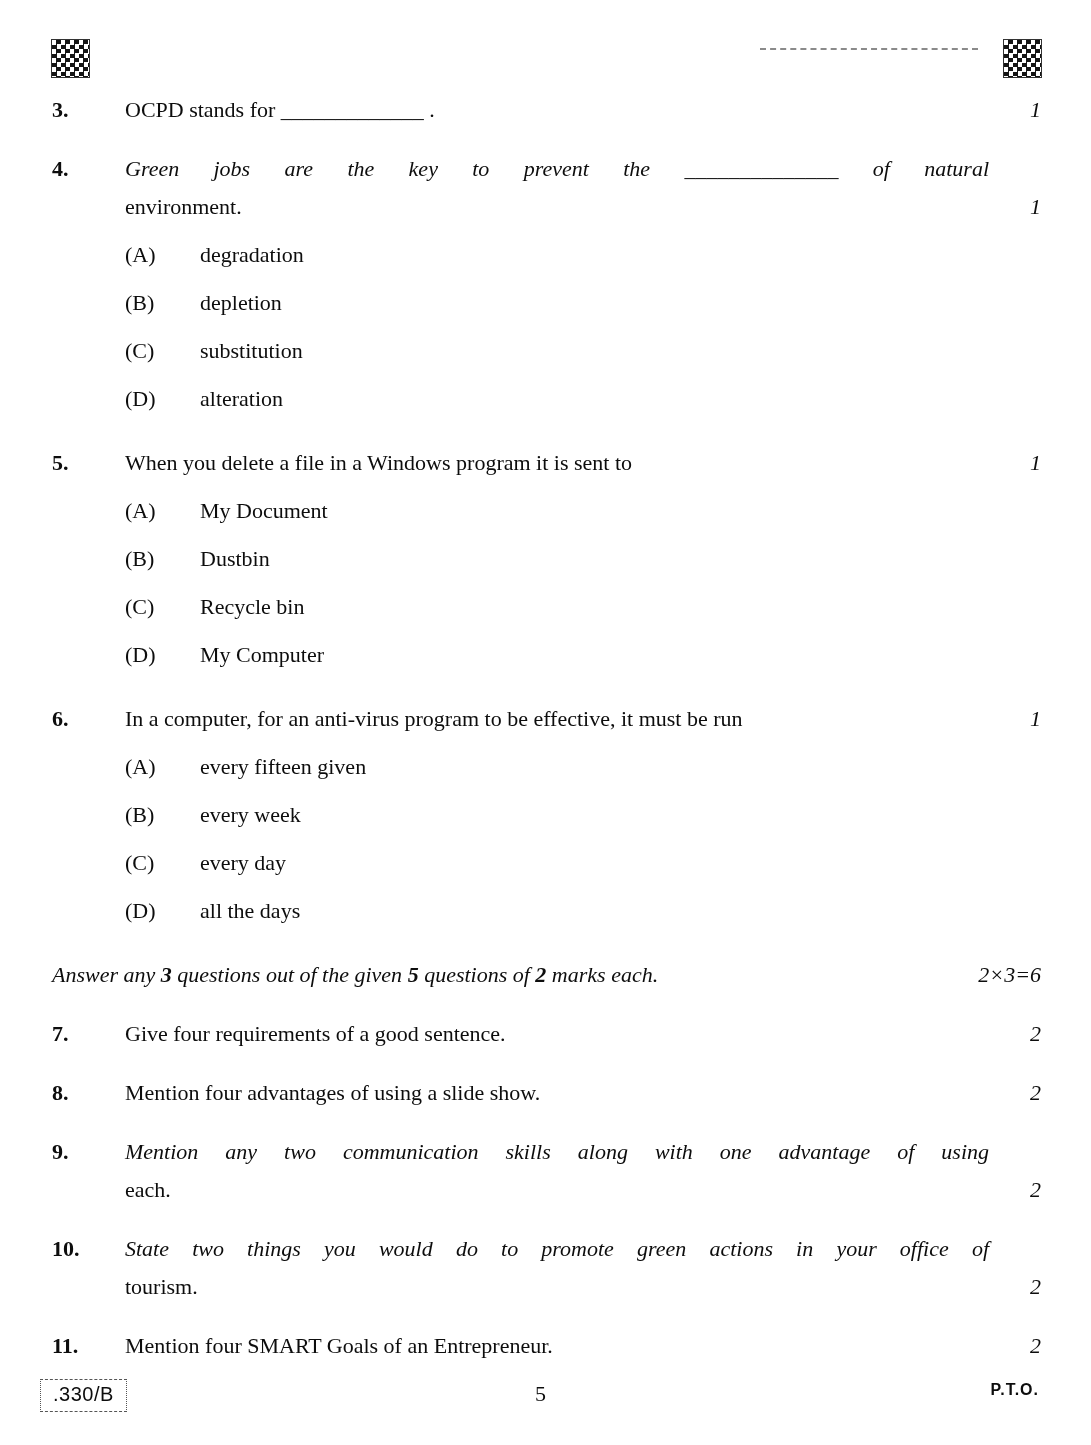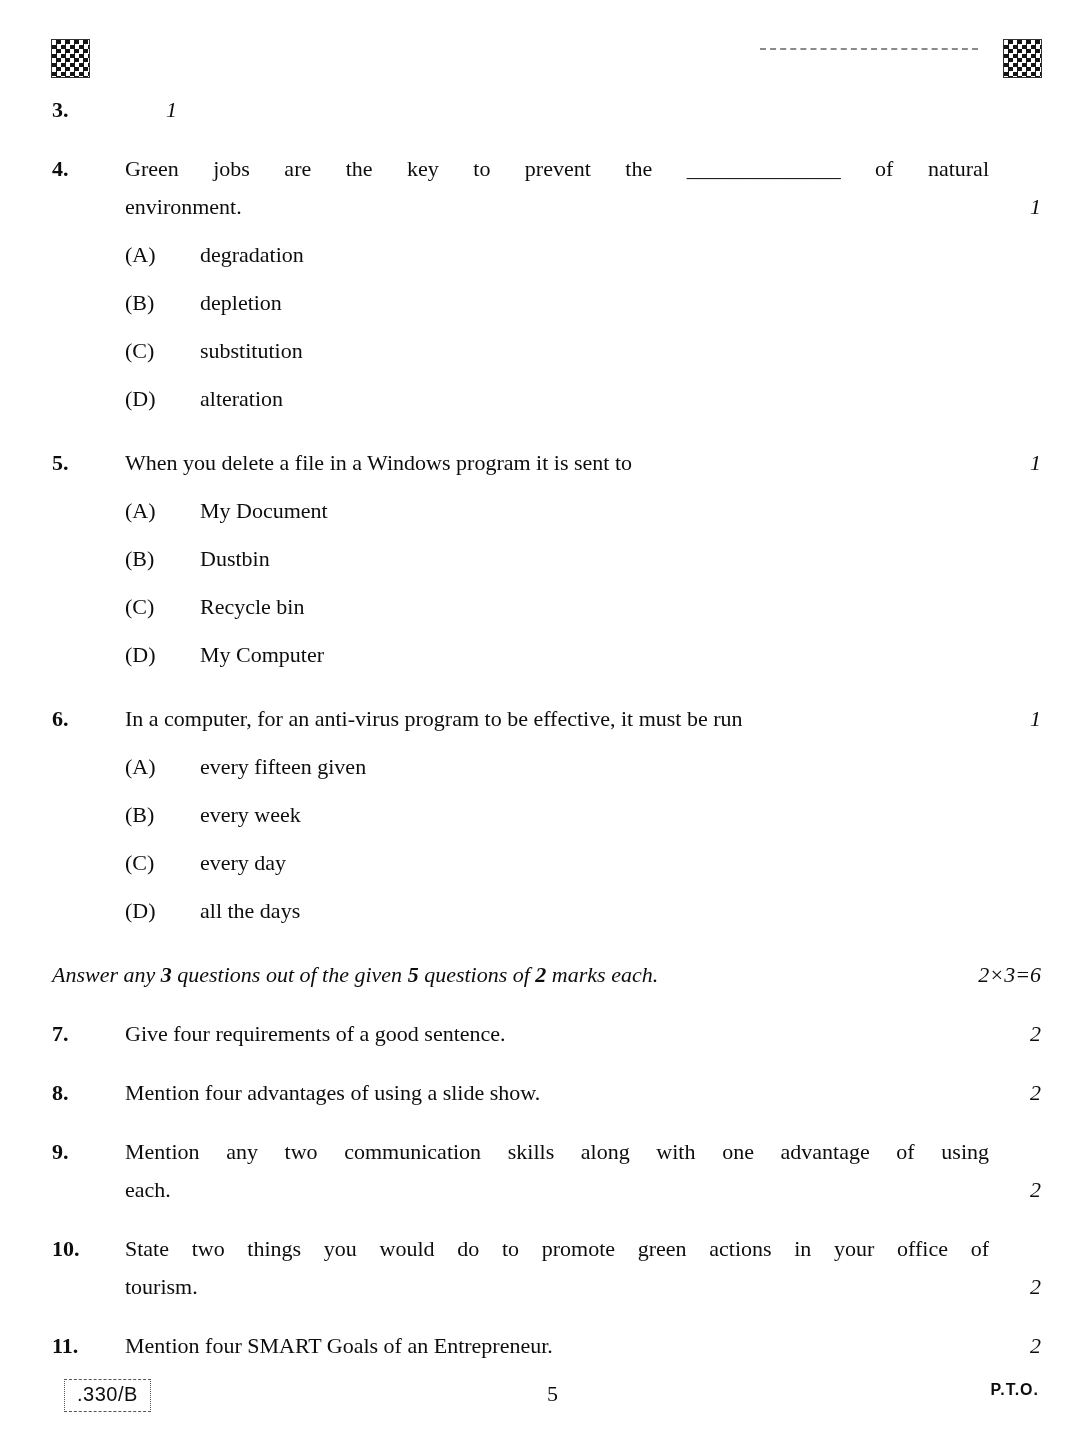--- a/index.html
+++ b/index.html
@@ -22,35 +22,35 @@
   }
   .header-spacer { flex: 1; }
   .tear { width: 218px; border-top: 2px dashed #8a8a8a; margin: 8px 26px 0 0; }
 
   .content { margin-top: 14px; }
 
   .q { margin-top: 21px; }
   .q-head { display: flex; }
   .q-num { flex: 0 0 73px; font-weight: bold; line-height: 38px; }
   .q-body { flex: 1; line-height: 38px; min-width: 0; }
-  .jl { text-align: justify; text-align-last: justify; }
+  .jl { text-align: justify; text-align-last: justify; font-style: italic; }
   .q-marks { flex: 0 0 52px; text-align: right; font-style: italic; align-self: flex-end; line-height: 38px; }
 
   .options { margin-left: 73px; margin-top: 5px; }
   .option { display: flex; line-height: 48px; }
   .opt-label { flex: 0 0 75px; }
   .opt-text { white-space: nowrap; }
 
   .instruction { display: flex; margin-top: 21px; font-style: italic; }
   .instr-text { flex: 1; line-height: 38px; }
   .instr-text b { font-weight: bold; }
   .instr-marks { text-align: left; line-height: 38px; padding-left: 10px; }
 
   .footer {
-    position: absolute; left: 64px; right: 50px; bottom: 26px; height: 42px;
+    position: absolute; left: 40px; right: 50px; bottom: 26px; height: 42px;
     font-family: "Liberation Sans", sans-serif;
   }
   .footer-code {
     position: absolute; left: 0; top: 2px;
     border: 1px dashed #555; border-left-style: dotted; border-right-style: dotted;
     padding: 3px 12px 5px; font-size: 20px; letter-spacing: 0.5px;
   }
   .footer-page {
     position: absolute; left: 50%; transform: translateX(-50%); top: 4px;
     font-family: "Liberation Serif", serif; font-size: 22px;
@@ -70,20 +70,23 @@
     <div class="header-spacer"></div>
     <div class="tear"></div>
     <div class="qr"></div>
   </div>
 
   <div class="content">
 
     <div class="q" style="margin-top:14px;">
       <div class="q-head">
         <div class="q-num">3.</div>
+        <div class="q-body">
+          <div class="q-line">OCPD stands for _____________ .</div>
+        </div>
         <div class="q-marks">1</div>
       </div>
     </div>
 
     <div class="q">
       <div class="q-head">
         <div class="q-num">4.</div>
         <div class="q-body">
           <div class="q-line jl">Green jobs are the key to prevent the ______________ of natural</div>
           <div class="q-line">environment.</div>

